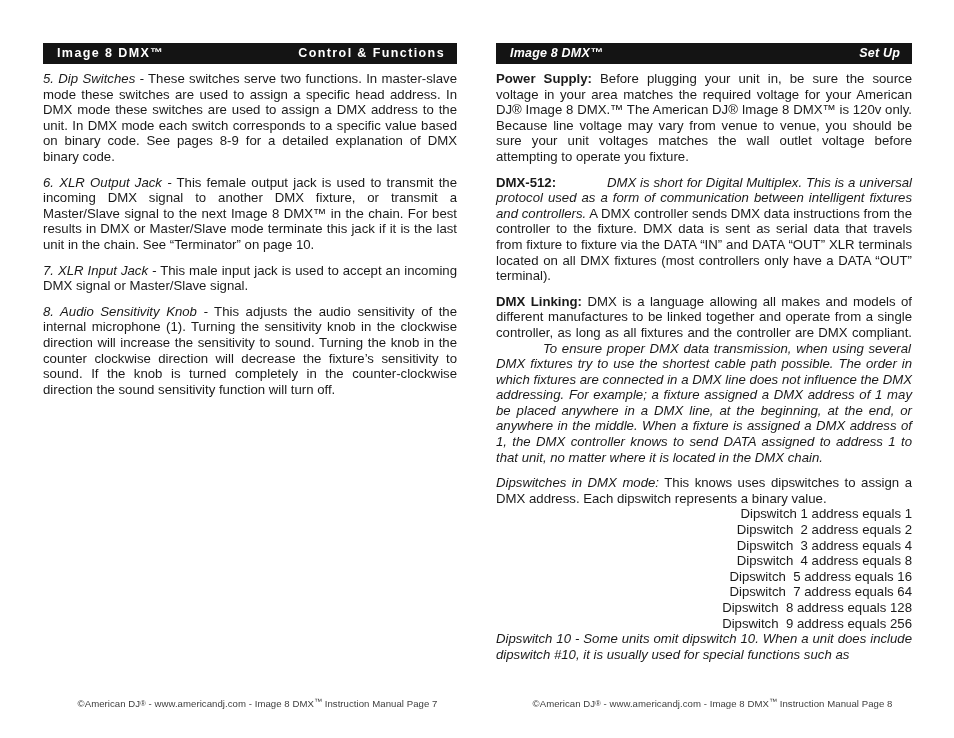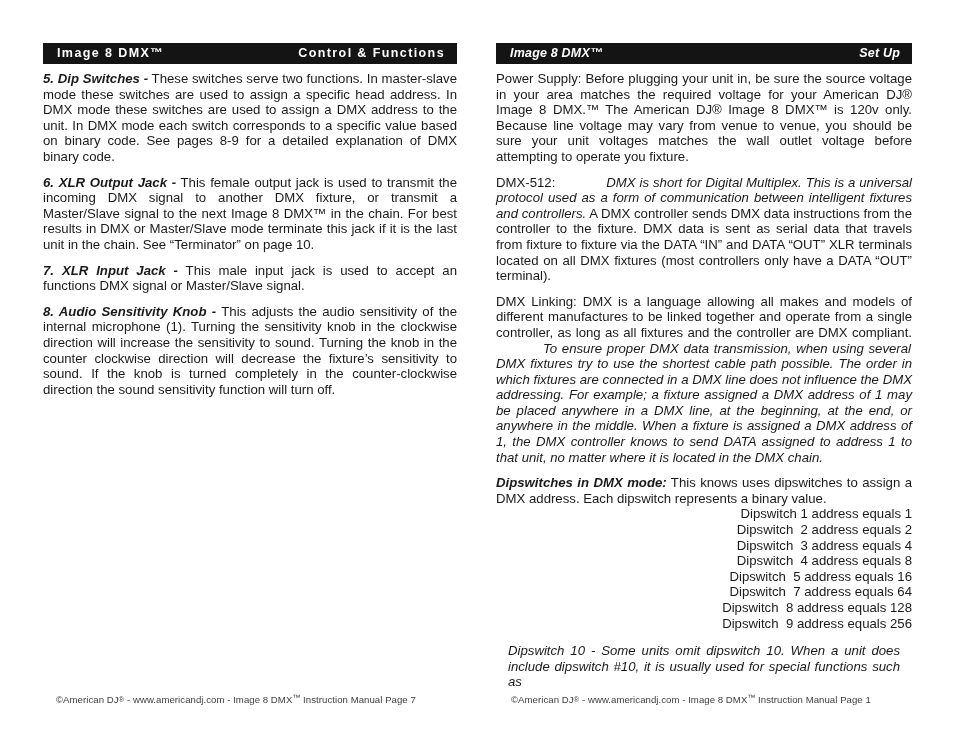--- a/index.html
+++ b/index.html
@@ -65,50 +65,50 @@
   
   .para {
     font-size: 13.2px;
     line-height: 15.6px;
     text-align: justify;
     text-justify: inter-word;
     margin: 0 0 10px 0;
     hyphens: none;
   }
   .para:last-child { margin-bottom: 0; }
-  .lead-bi  { font-weight: bold; font-style: italic; }
-  .lead-b   { font-weight: normal; font-style: normal; }
+  .lead-bi  { font-weight: normal; font-style: italic; }
+  .lead-b   { font-weight: bold; font-style: normal; }
   .ital     { font-style: italic; margin-left: 47px; }
 
   
   .list-line {
     font-size: 13.2px;
     line-height: 15.6px;
     text-align: right;
     margin: 0;
     white-space: pre;
   }
   .list-block { margin: 0 0 0 0; }
   .tail-para {
     font-size: 13.2px;
     line-height: 15.6px;
     text-align: justify;
     font-style: italic;
-    margin: 12px;
+    margin: 0;
   }
 
   
   .footer {
     position: absolute;
     left: 16px;
     right: 0;
     bottom: 28px;
-    text-align: left;
+    text-align: center;
     font-size: 9.6px;
-    line-height: 20px;
+    line-height: 12px;
     color: #3d3d3d;
     letter-spacing: 0.05px;
   }
   .page-left  .footer { padding-left: 40px; padding-right: 18px; }
   .page-right .footer { padding-left: 18px; padding-right: 40px; }
   .reg { font-size: 7.6px; vertical-align: 1px; }
   .tm  { font-size: 8px; vertical-align: 3px; }
 </style>
 </head>
 <body>
@@ -124,21 +124,21 @@
 
     <p class="para">
       <span class="lead-bi">5.   Dip Switches -</span><span> These switches serve two functions. In master-slave mode these switches are used to assign a specific head address. In DMX mode these switches are used to assign a DMX address to the unit. In DMX mode each switch corresponds to a specific value based on binary code. See pages 8-9 for a detailed explanation of DMX binary code.</span>
     </p>
 
     <p class="para">
       <span class="lead-bi">6.   XLR Output Jack -</span><span> This female output jack is used to transmit the incoming DMX signal to another DMX fixture, or transmit a Master/Slave signal to the next Image 8 DMX™ in the chain. For best results in DMX or Master/Slave mode terminate this jack if it is the last unit in the chain. See “Terminator” on page 10.</span>
     </p>
 
     <p class="para">
-      <span class="lead-bi">7.   XLR Input Jack -</span><span> This male input jack is used to accept an functions DMX signal or Master/Slave signal.</span>
+      <span class="lead-bi">7.   XLR Input Jack -</span><span> This male input jack is used to accept an incoming DMX signal or Master/Slave signal.</span>
     </p>
 
     <p class="para">
       <span class="lead-bi">8.   Audio Sensitivity Knob -</span><span> This adjusts the audio sensitivity of the internal microphone (1). Turning the sensitivity knob in the clockwise direction will increase the sensitivity to sound. Turning the knob in the counter clockwise direction will decrease the fixture’s sensitivity to sound. If the knob is turned completely in the counter-clockwise direction the sound sensitivity function will turn off.</span>
     </p>
 
     <div class="footer">
       <span>©American DJ</span><span class="reg">®</span><span> - www.americandj.com - Image 8 DMX</span><span class="tm">™</span><span> Instruction Manual Page 7</span>
     </div>
   </div>
@@ -173,17 +173,17 @@
       <div class="list-line">Dipswitch  4 address equals 8</div>
       <div class="list-line">Dipswitch  5 address equals 16</div>
       <div class="list-line">Dipswitch  7 address equals 64</div>
       <div class="list-line">Dipswitch  8 address equals 128</div>
       <div class="list-line">Dipswitch  9 address equals 256</div>
     </div>
 
     <p class="tail-para">Dipswitch 10 - Some units omit dipswitch 10. When a unit does include dipswitch #10, it is usually used for special functions such as</p>
 
     <div class="footer">
-      <span>©American DJ</span><span class="reg">®</span><span> - www.americandj.com - Image 8 DMX</span><span class="tm">™</span><span> Instruction Manual Page 1</span>
+      <span>©American DJ</span><span class="reg">®</span><span> - www.americandj.com - Image 8 DMX</span><span class="tm">™</span><span> Instruction Manual Page 8</span>
     </div>
   </div>
 
 </div>
 
 </body></html>

